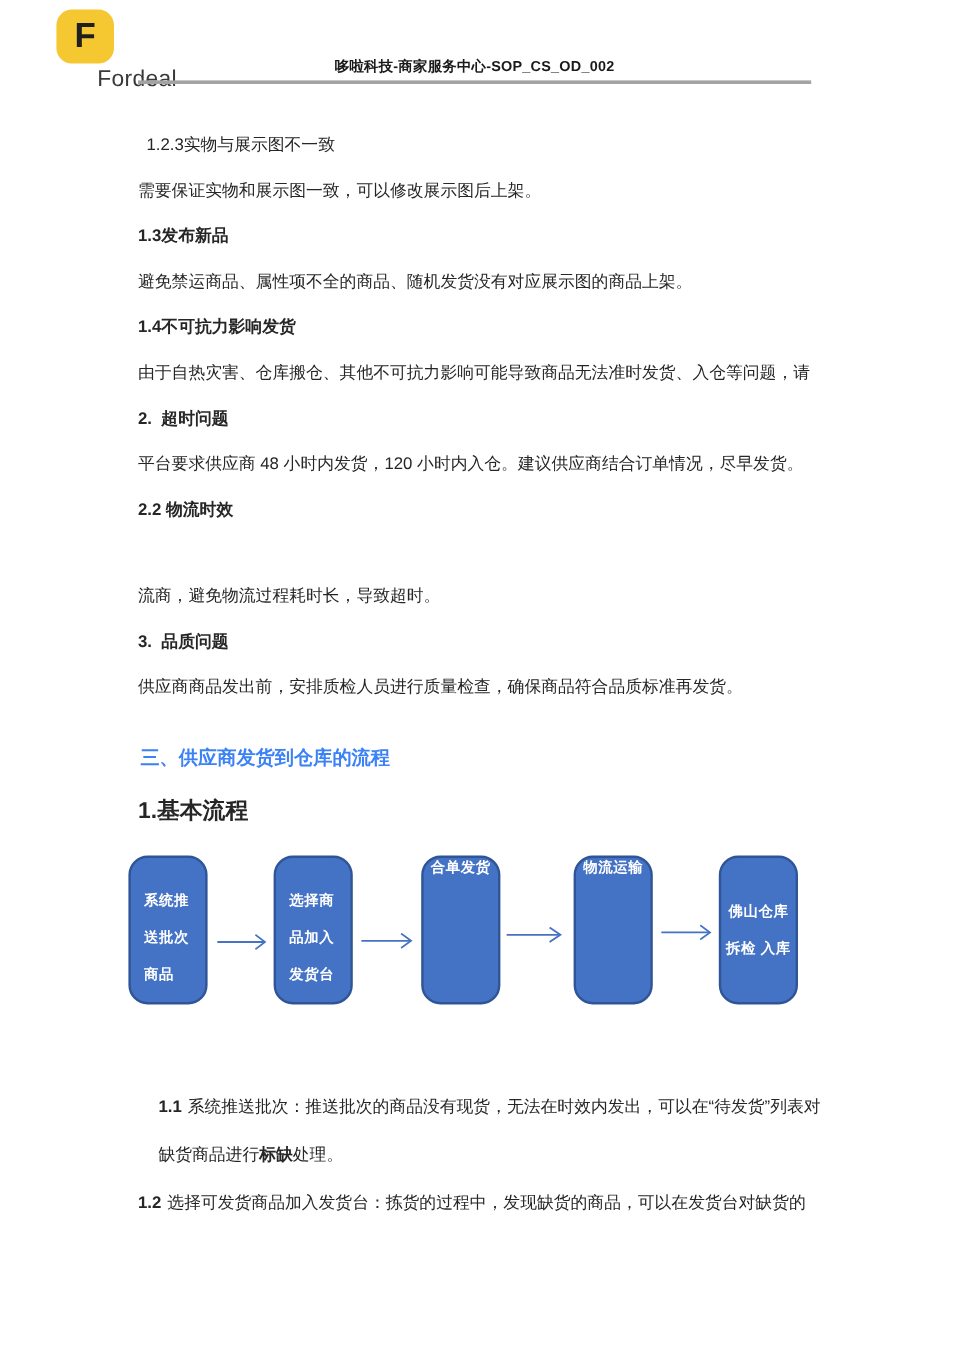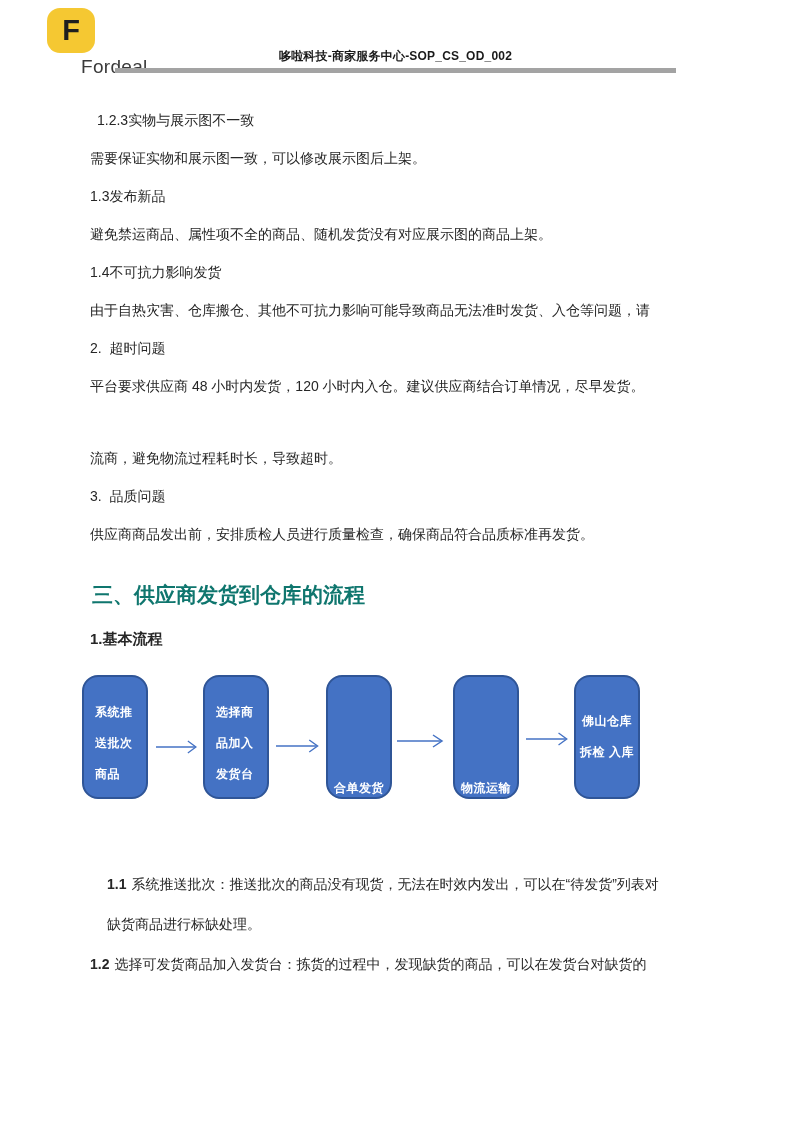--- a/index.html
+++ b/index.html
@@ -14,45 +14,45 @@
   .logo { position:absolute; left:33px; top:8px; width:76px; text-align:center; }
   .logo-square {
     width:48px; height:45px; margin:0 auto; background:#F5C832;
     border-radius:13px; display:flex; align-items:center; justify-content:center;
   }
   .logo-f { font-size:29px; font-weight:800; color:#1f1f1f; line-height:1; }
   .logo-brand { margin-top:3px; font-size:19px; font-weight:500; color:#3a3a3a; letter-spacing:0.3px;margin-left:48px; }
 
   .header-rule {
     position:absolute; left:115px; top:46px; width:561px;
-    border-bottom:5px solid #a3a3a3; text-align:center; padding-bottom:3px;
+    border-bottom:3px solid #a3a3a3; text-align:center; padding-bottom:3px;
   }
   .header-title { font-size:12px; font-weight:700; color:#1a1a1a; letter-spacing:0.2px; }
 
   
-  .main { position:absolute; left:0; top:0; width:794px; box-sizing:border-box; padding:103px 99px 0 90px; }
+  .main { position:absolute; left:0; top:0; width:794px; box-sizing:border-box; padding:103px 99px 0 115px; }
   .p  { font-size:14px; line-height:34px; margin:0 0 4px 0; }
-  .b  { font-weight:400; }
+  .b  { font-weight:700; }
   .num { font-weight:700; margin-right:5px; }
   .indent { padding-left:7px; }
   .pre { white-space:pre-wrap; }
-  .h2 { font-size:21px; font-weight:700; color:#0f766e; margin:28px 0 0 2px; line-height:32px; }
-  .h3 { font-size:15px; font-weight:700; margin:14px 0 0 0; line-height:28px; }
+  .h2 { font-size:16px; font-weight:700; color:#3b82f6; margin:28px 0 0 2px; line-height:32px; }
+  .h3 { font-size:19px; font-weight:700; margin:14px 0 0 0; line-height:28px; }
   .wide  { line-height:40px; margin:62px 0 0 17px; }
   .wide2 { line-height:40px; margin:0; }
 
   
   .flow { position:relative; height:127px; width:572px; margin:22px 0 0 -10px; }
   .fbox {
     position:absolute; top:0; width:66px; height:124px; box-sizing:border-box;
     background:#4472C4; border:2px solid #2F5597; border-radius:16px;
     color:#fff; font-weight:700; font-size:12px; letter-spacing:0.5px;
   }
   .fbox.wrap3 { padding:20px 0 0 11px; line-height:31px; }
-  .fbox.center1 { display:flex; align-items:flex-end; justify-content:center; }
+  .fbox.center1 { display:flex; align-items:flex-start; justify-content:center; }
   .fbox.center2 { display:flex; flex-direction:column; align-items:center; justify-content:center; line-height:31px;text-align:center; }
   .arrow { position:absolute; height:14px; }
   .arrow path { stroke:#4472C4; stroke-width:1.5; fill:none; }
 </style>
 </head>
 <body>
 
 <div class="page">
 
   <div class="logo">
@@ -73,20 +73,21 @@
 
     <p class="p b">1.3发布新品</p>
     <p class="p">避免禁运商品、属性项不全的商品、随机发货没有对应展示图的商品上架。</p>
 
     <p class="p b">1.4不可抗力影响发货</p>
     <p class="p"><span>由于自热灾害、仓库搬仓、其他不可抗力影响可能导致商品无法准时发货、入仓等问题，请</span><br></p>
 
     <p class="p b pre">2.  超时问题</p>
     <p class="p">平台要求供应商 48 小时内发货，120 小时内入仓。建议供应商结合订单情况，尽早发货。</p>
 
+    <p class="p b">2.2 物流时效</p>
     <p class="p"><br><span>流商，避免物流过程耗时长，导致超时。</span></p>
 
     <p class="p b pre">3.  品质问题</p>
     <p class="p">供应商商品发出前，安排质检人员进行质量检查，确保商品符合品质标准再发货。</p>
 
     <div class="h2">三、供应商发货到仓库的流程</div>
     <div class="h3">1.基本流程</div>
 
     <div class="flow">
 

